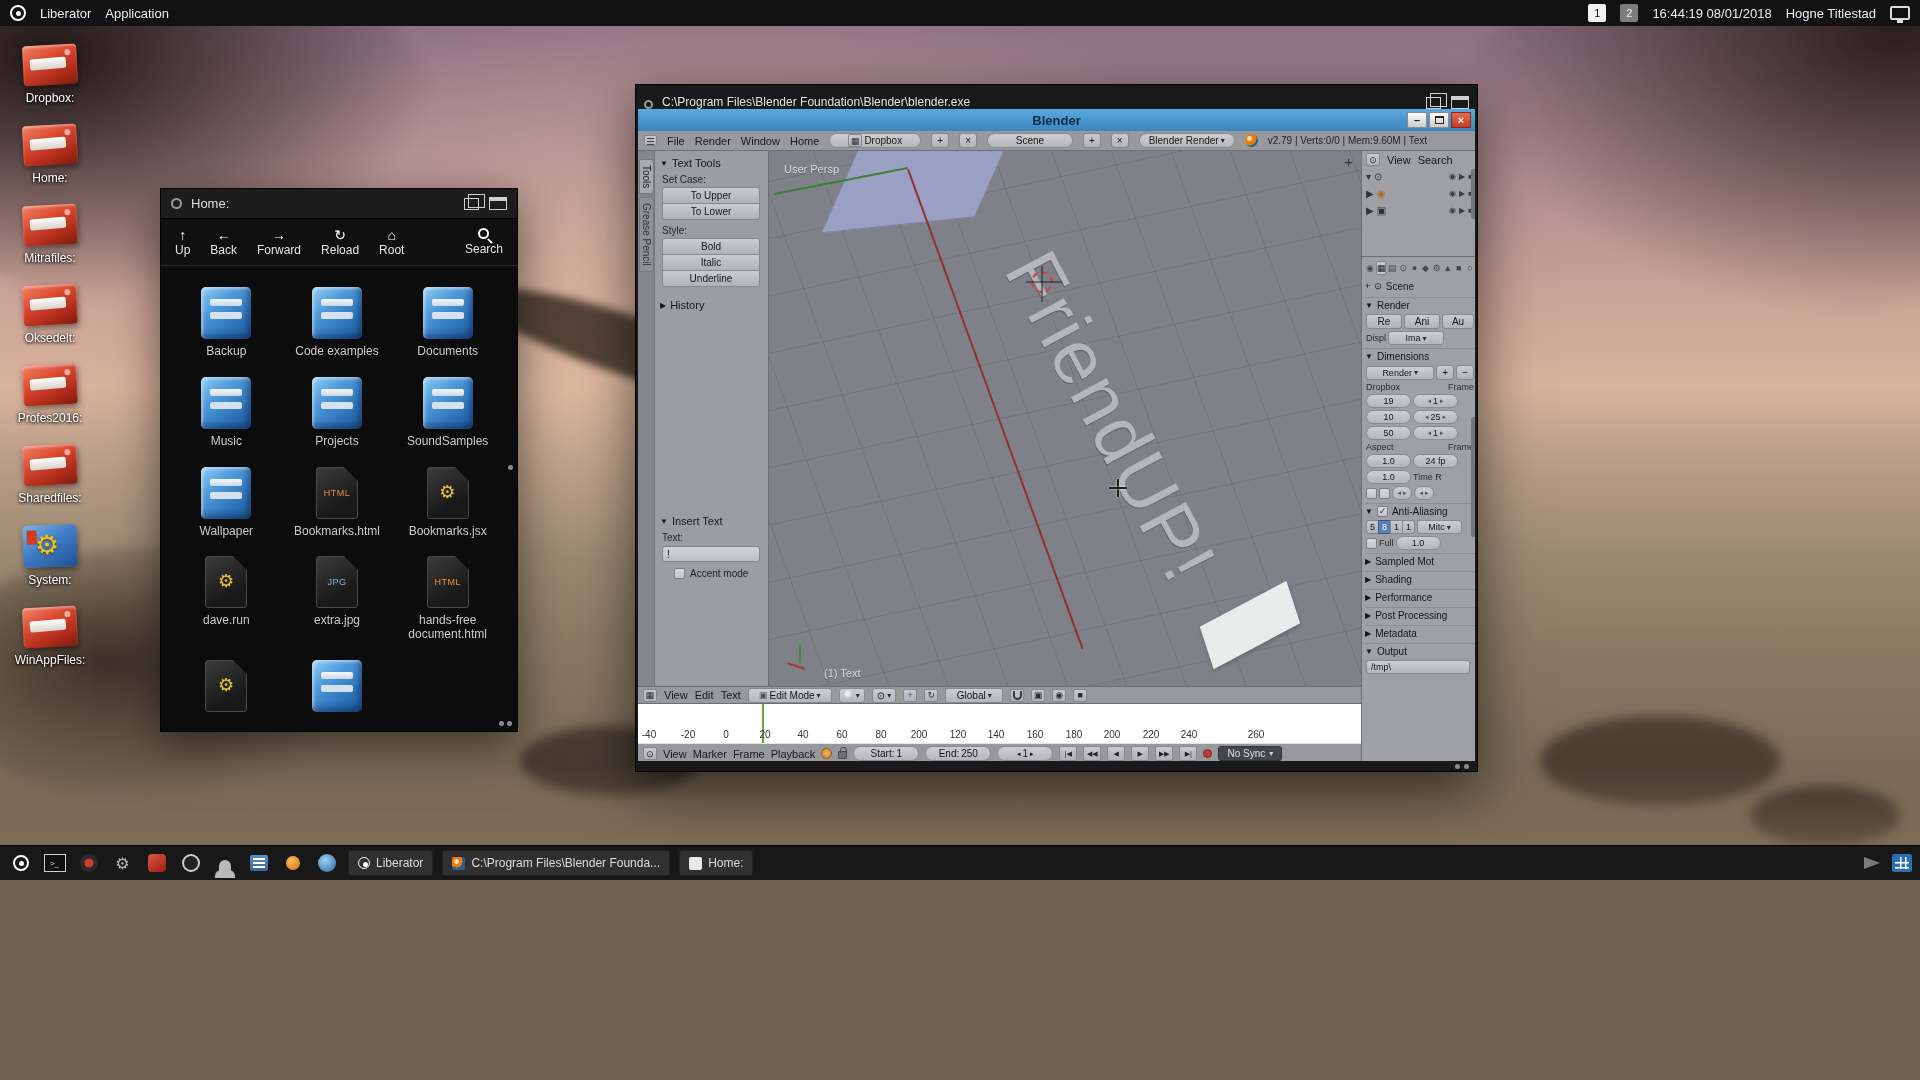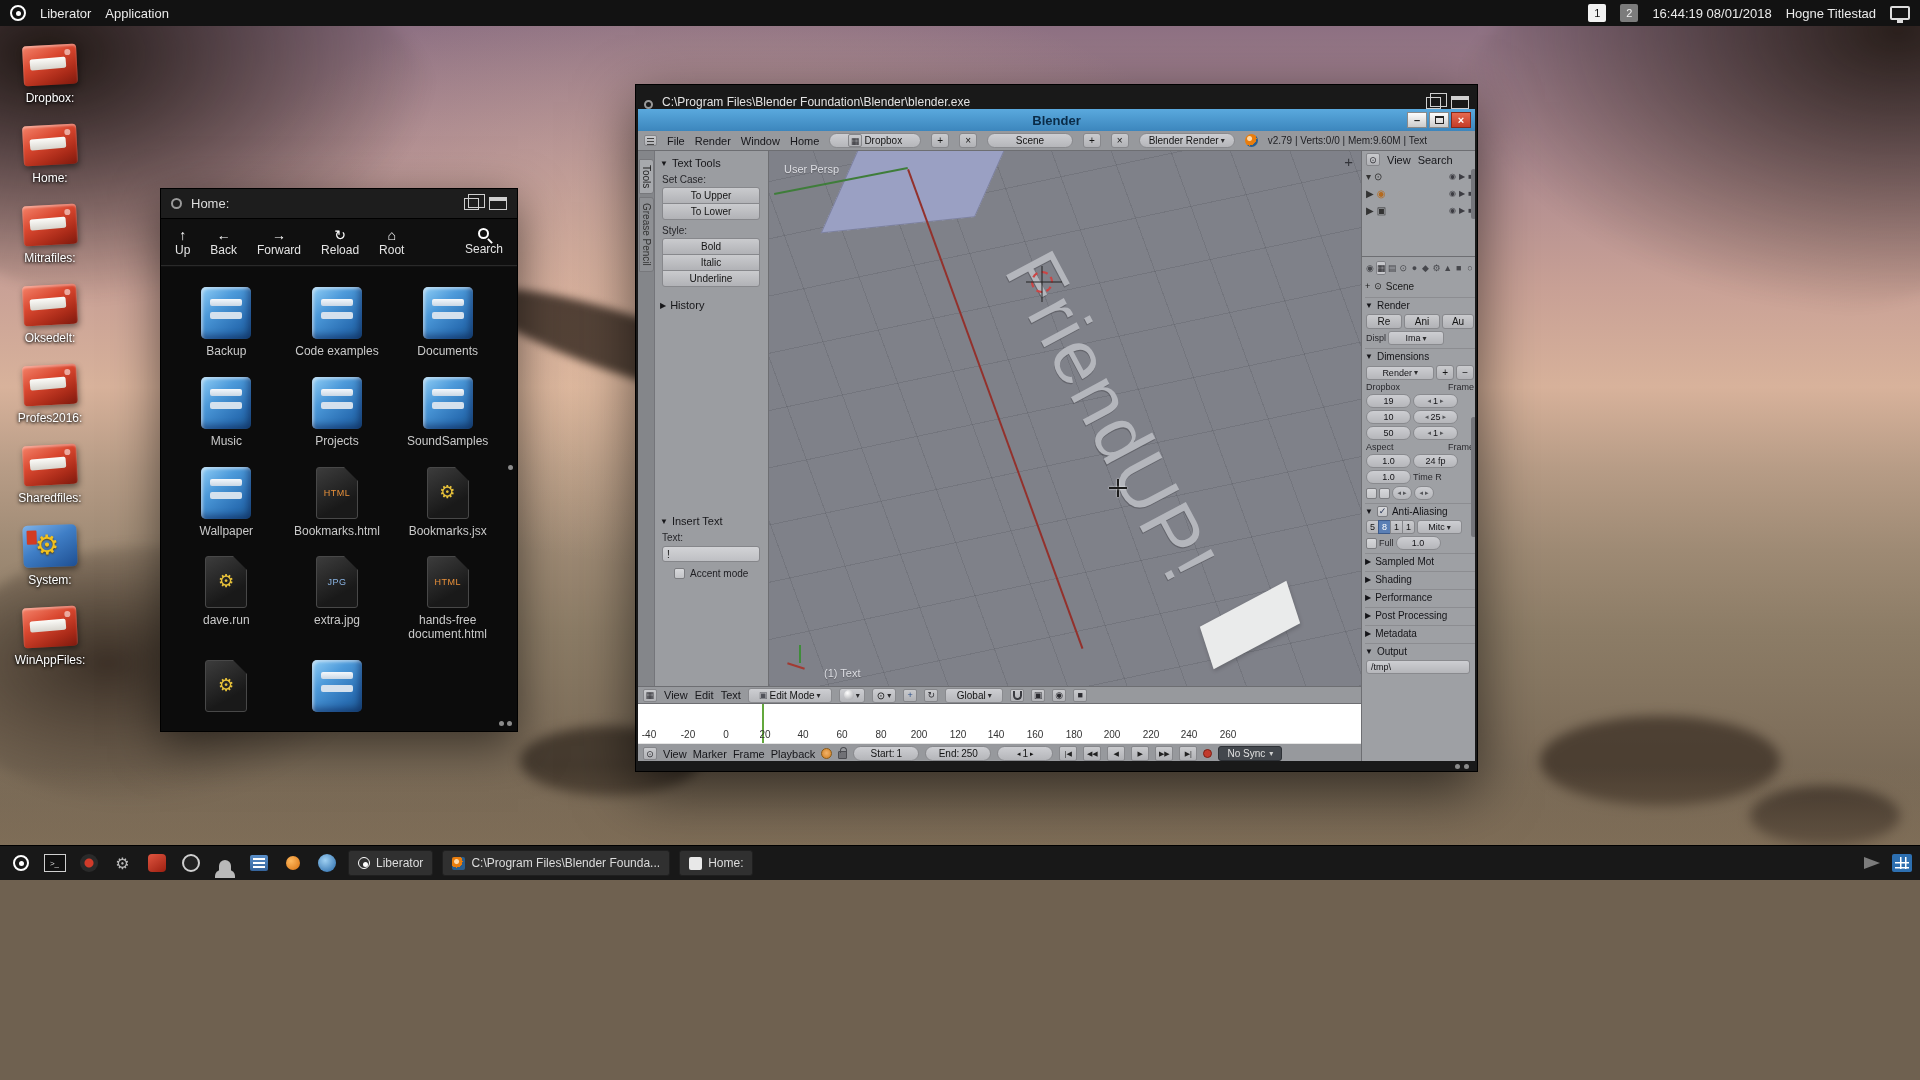--- a/index.html
+++ b/index.html
@@ -518,21 +518,21 @@
         <span class="tick" style="left:204px">60</span>
         <span class="tick" style="left:243px">80</span>
         <span class="tick" style="left:281px">200</span>
         <span class="tick" style="left:320px">120</span>
         <span class="tick" style="left:358px">140</span>
         <span class="tick" style="left:397px">160</span>
         <span class="tick" style="left:436px">180</span>
         <span class="tick" style="left:474px">200</span>
         <span class="tick" style="left:513px">220</span>
         <span class="tick" style="left:551px">240</span>
-        <span class="tick" style="left:590px">260</span>
+        <span class="tick" style="left:618px">260</span>
       </div>
 
       <div class="region bl-tlh">
         <span class="mini">⊙</span>
         <span class="bl-menu">View</span>
         <span class="bl-menu">Marker</span>
         <span class="bl-menu">Frame</span>
         <span class="bl-menu">Playback</span>
         <span class="clockic"></span>
         <span class="lockic"></span>

